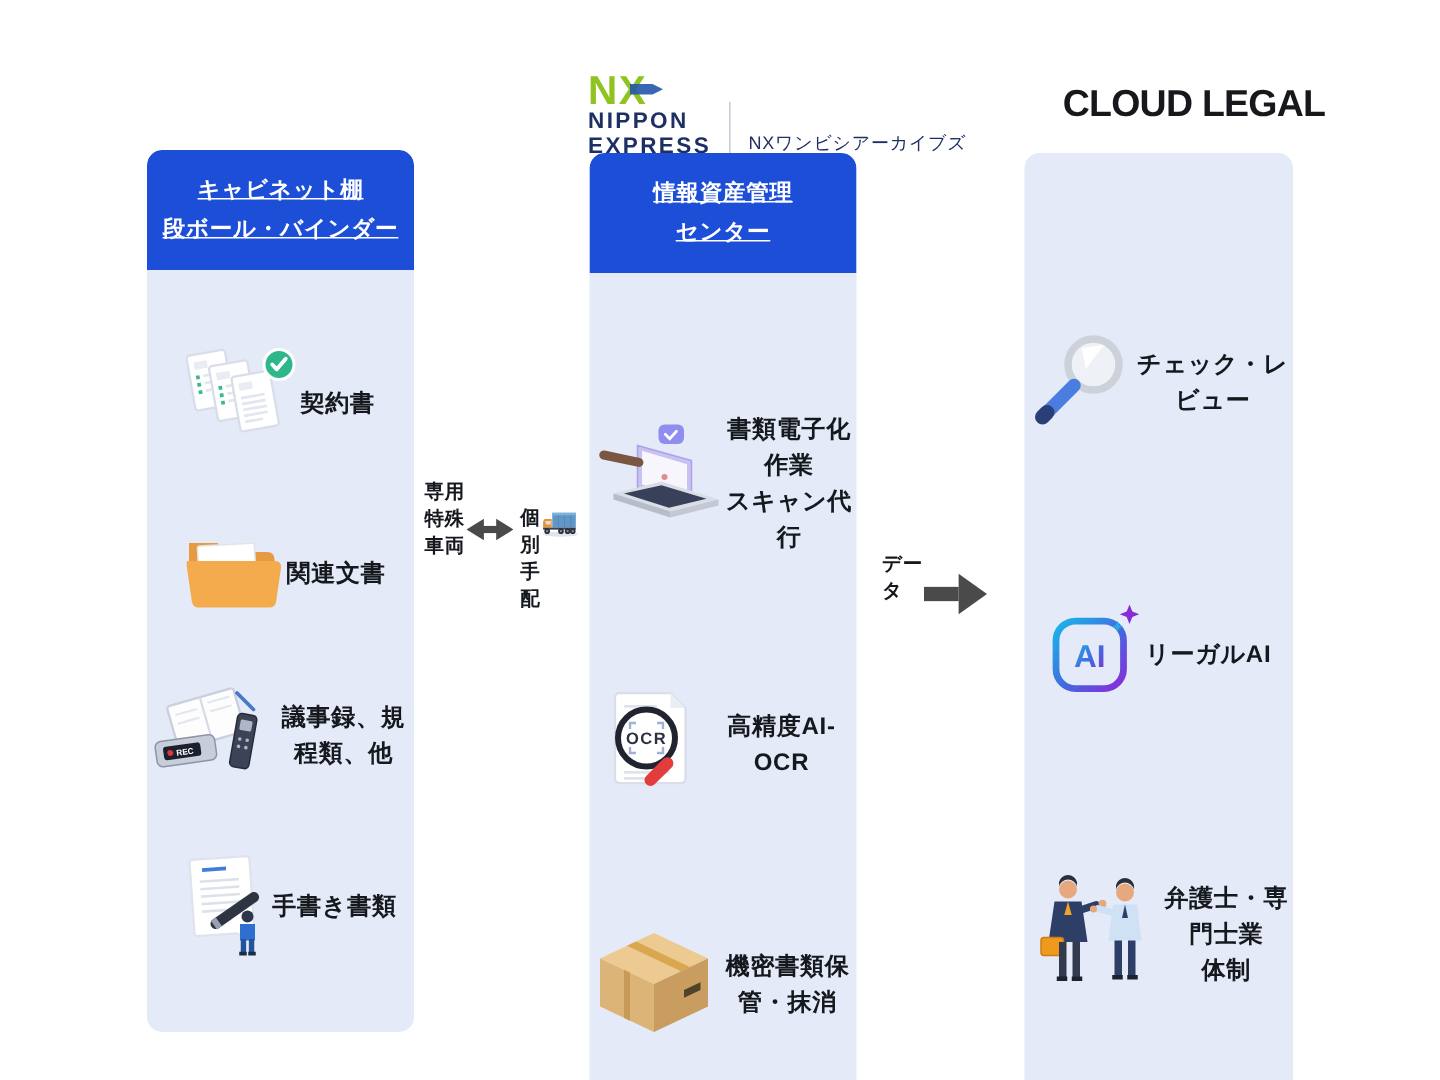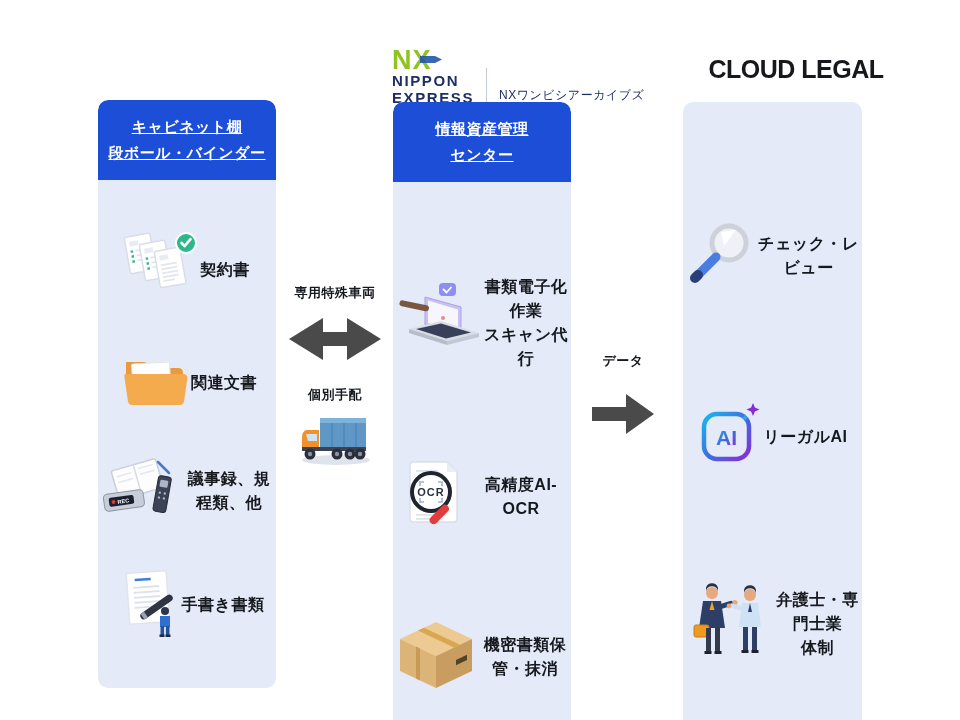--- a/index.html
+++ b/index.html
@@ -27,26 +27,26 @@
               color:#fff;font-weight:700;font-size:15px;line-height:1.75;letter-spacing:0.5px;text-decoration:underline;}
   .col-body{flex:1;display:flex;flex-direction:column;justify-content:space-evenly;
             align-items:center;padding:4px 0;}
   .item{display:flex;flex-direction:row;align-items:center;}
   .item .icon{display:flex;align-items:center;justify-content:center;}
   .item .label{margin-top:5px;font-size:16px;font-weight:700;text-align:center;
                line-height:1.5;letter-spacing:0.5px;color:#15181d;}
 
   
   .transport-connector{position:absolute;left:283px;top:284px;width:104px;
-                       display:flex;flex-direction:column;align-items:center;}
+                       display:flex;flex-direction:row;align-items:center;}
   .data-connector{position:absolute;left:588px;top:352px;width:70px;
-                  display:flex;flex-direction:column;align-items:center;}
+                  display:flex;flex-direction:row;align-items:center;}
   .conn-label{font-size:13px;font-weight:700;color:#15181d;letter-spacing:0.5px;}
   .arrow-bidir{margin-top:14px;}
-  .conn-label-2{margin-top:24px;}
+  .conn-label-2{margin-top:52px;text-align:right;}
   .truck{margin-top:6px;}
   .arrow-right{margin-top:22px;}
 </style>
 </head>
 <body>
 
 <div class="canvas">
 
   <div class="nx-logo">
     <div class="nx-mark-block">

